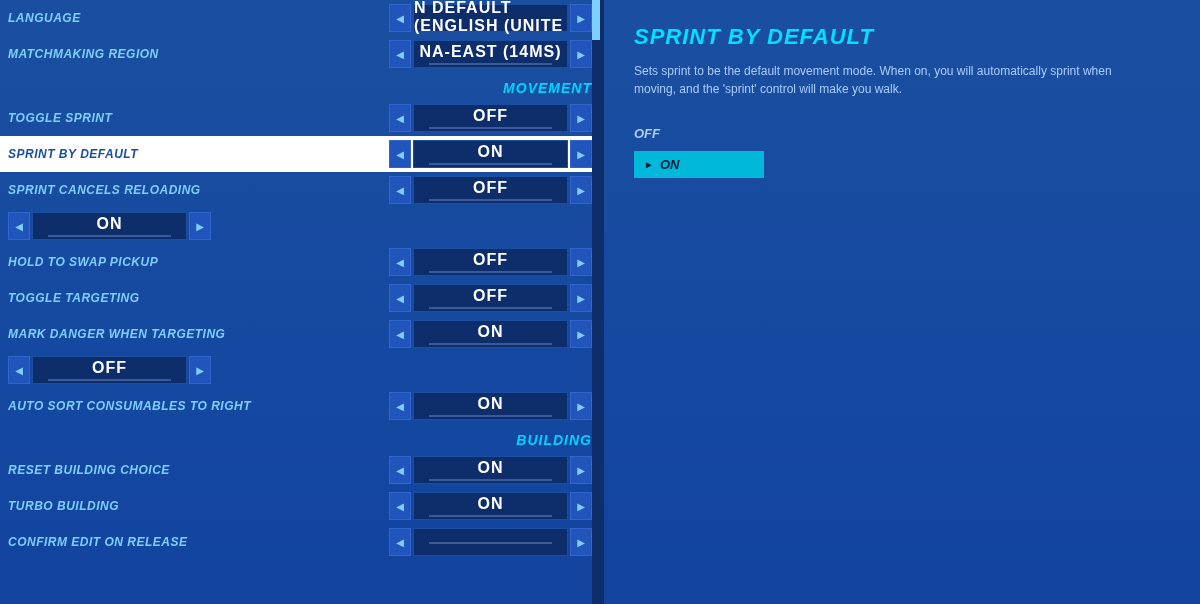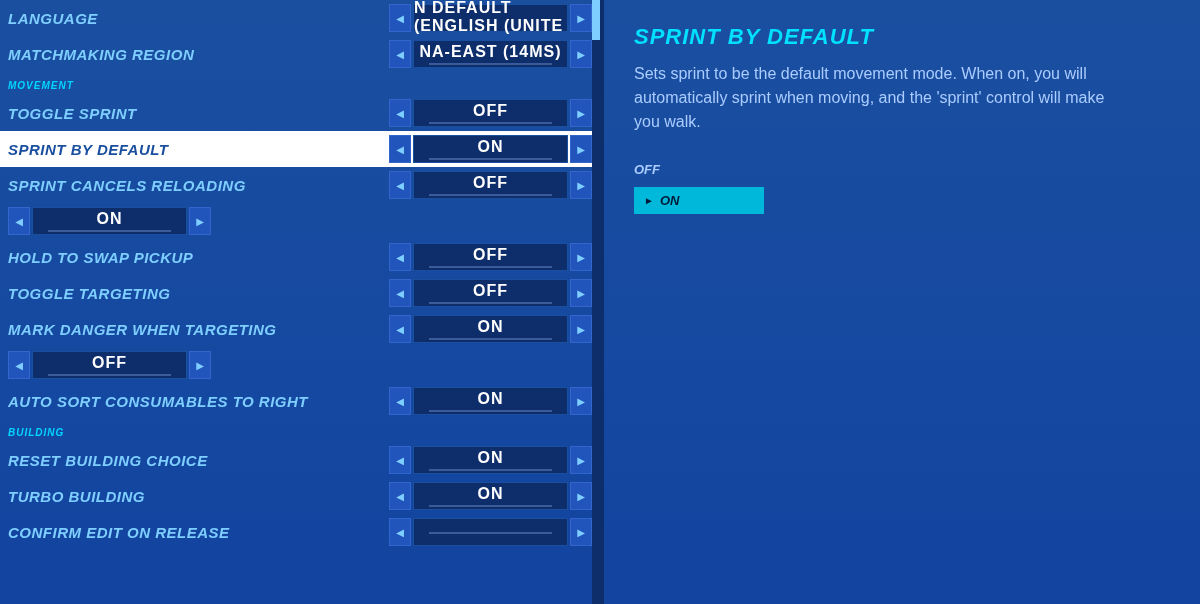--- a/index.html
+++ b/index.html
@@ -32,21 +32,21 @@
       padding: 4px 8px;
       min-height: 36px;
     }
 
     .setting-row.selected {
       background: #ffffff;
     }
 
     .setting-label {
       color: #7ecfff;
-      font-size: 15px;
+      font-size: 12px;
       font-weight: 900;
       font-style: italic;
       text-transform: uppercase;
       flex: 1;
       letter-spacing: 0.5px;
     }
 
     .setting-row.selected .setting-label {
       color: #1a4fa0;
     }
@@ -94,25 +94,26 @@
       width: 80%;
       height: 2px;
       background: #3a5a9a;
       margin-top: 2px;
     }
 
     
     .section-header {
       padding: 8px 8px 4px 8px;
       color: #00d4ff;
-      font-size: 10px;
+      font-size: 14px;
       font-weight: 900;
       font-style: italic;
       text-transform: uppercase;
       letter-spacing: 1px;
+      text-align: right;
     }
 
     
     .scrollbar {
       position: absolute;
       right: 0;
       top: 0;
       bottom: 0;
       width: 8px;
       background: #0d2d6b;
@@ -145,21 +146,21 @@
       font-size: 22px;
       font-weight: 900;
       font-style: italic;
       text-transform: uppercase;
       letter-spacing: 1px;
       margin-bottom: 12px;
     }
 
     .right-description {
       color: #aaccff;
-      font-size: 16px;
+      font-size: 12px;
       line-height: 1.5;
       margin-bottom: 24px;
       max-width: 480px;
     }
 
     .option-list {
       display: flex;
       flex-direction: column;
       gap: 6px;
     }

